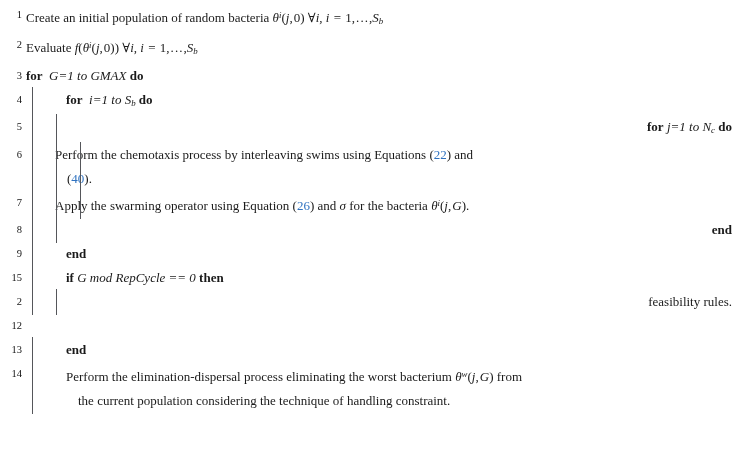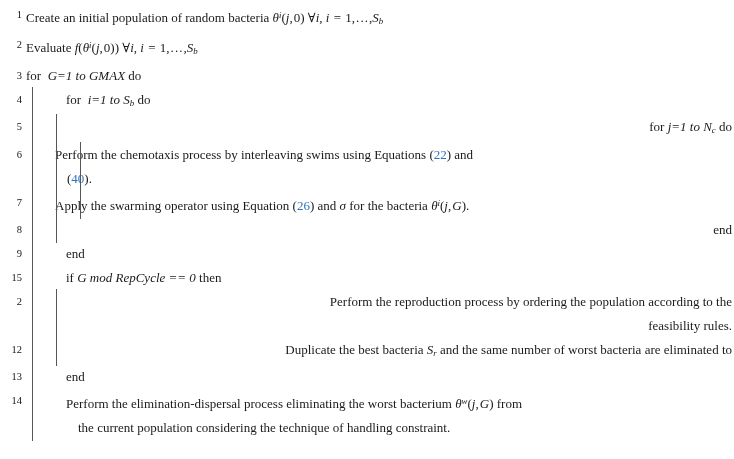--- a/index.html
+++ b/index.html
@@ -77,21 +77,21 @@
   
   .d0 .txt { margin-left: 0px; }
   .d1 .txt { margin-left: 40px; }
   .d2 .txt { margin-left: 26px; text-align: right; }
   .d3 .txt { margin-left: 29px; }
 
   
   .cont { display: block; text-indent: 12px; }
 
   b, .kw {
-    font-weight: normal;
+    font-weight: bold;
   }
   i, .mi {
     font-style: italic;
   }
   .mathvar {
     font-family: "Liberation Serif", "DejaVu Serif", serif;
     font-style: italic;
   }
   .ref {
     color: #2f72c0;
@@ -213,33 +213,31 @@
     </div>
   </div>
 
   <div class="line d2">
     <div class="lineno">2</div>
     <div class="content">
       <span class="guides">
           <span class="guide g1"></span>
           <span class="guide g2"></span>
         </span>
-      <span class="txt">Perform the reproduction process by ordering the population according to the</span>
       <span class="txt cont">feasibility rules.</span>
     </div>
   </div>
 
   <div class="line d2">
     <div class="lineno">12</div>
     <div class="content">
       <span class="guides">
           <span class="guide g1"></span>
           <span class="guide g2"></span>
         </span>
-      <span class="txt">Duplicate the best bacteria <span class="mathvar">S<sub>r</sub></span> and the same number of worst bacteria are eliminated to</span>
     </div>
   </div>
 
   <div class="line d1">
     <div class="lineno">13</div>
     <div class="content">
       <span class="guides">
           <span class="guide g1"></span>
         </span>
       <span class="txt"><b class="kw">end</b></span>

